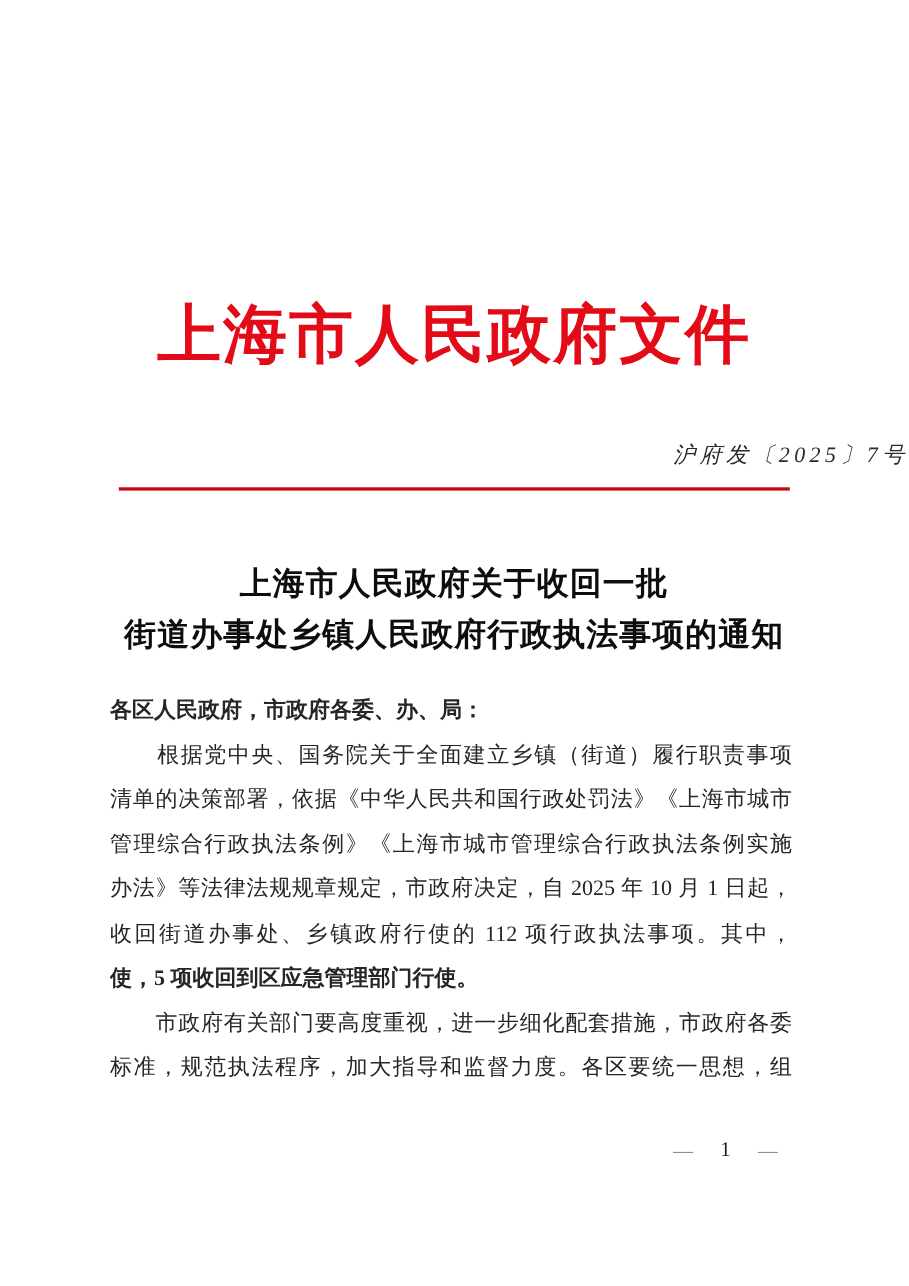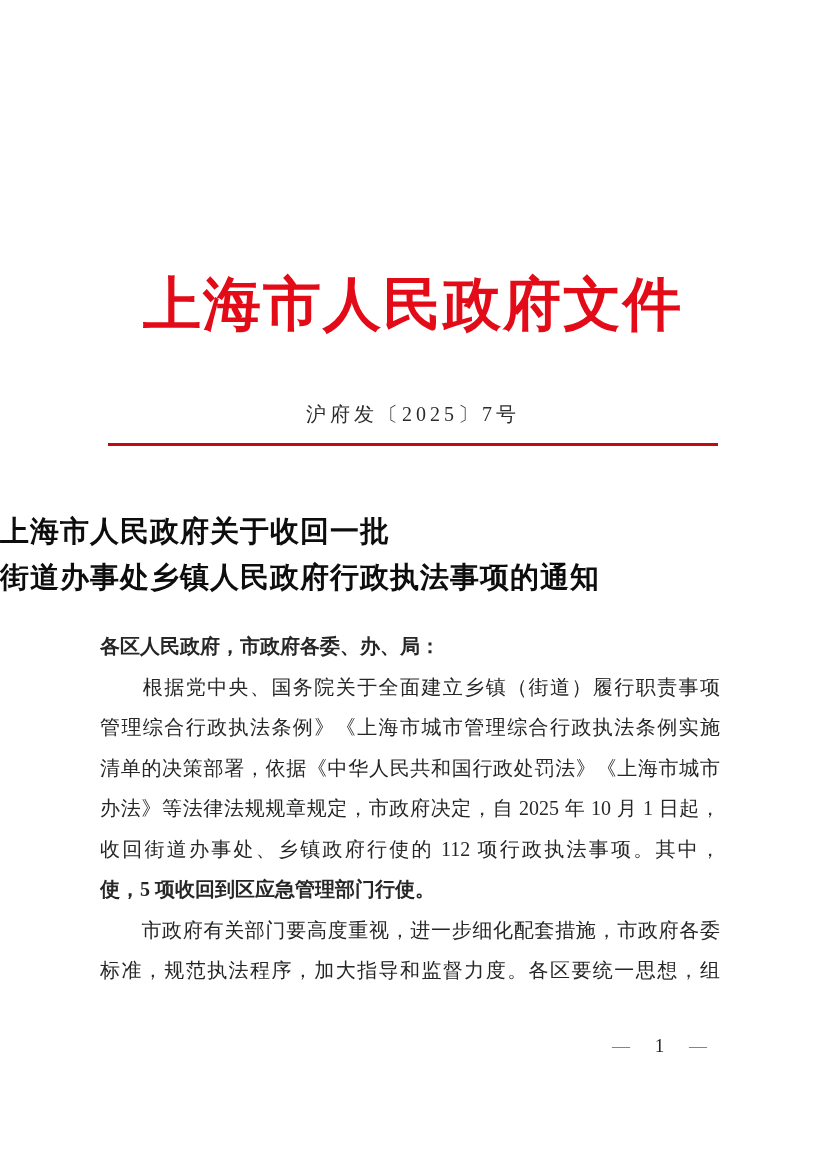--- a/index.html
+++ b/index.html
@@ -30,45 +30,46 @@
     color: #e30b17;
     white-space: nowrap;
   }
 
   
   .doc-number {
     position: absolute;
     top: 401px;
     left: 0;
     width: 100%;
-    text-align: center;
+    text-align: right;
     font-size: 20px;
     line-height: 26px;
     letter-spacing: 4px;
     color: #2b2b2b;
     white-space: nowrap;
+    font-style: italic;
   }
 
   
   .red-rule {
     position: absolute;
     top: 443px;
     left: 108px;
     width: 610px;
     height: 3px;
     background: #c20b11;
   }
 
   
   .notice-title {
     position: absolute;
     top: 508px;
     left: 0;
     width: 100%;
-    text-align: left;
+    text-align: center;
     font-weight: 700;
     color: #0d0d0d;
     font-size: 29px;
     line-height: 46px;
     letter-spacing: 1px;
     white-space: nowrap;
   }
 
   
   .body-block {
@@ -124,22 +125,22 @@
   <div class="red-rule" style="background: rgb(194, 11, 17);"></div>
 
   <div class="notice-title">
     <div>上海市人民政府关于收回一批</div>
     <div>街道办事处乡镇人民政府行政执法事项的通知</div>
   </div>
 
   <div class="body-block">
     <div class="body-line nj">各区人民政府，市政府各委、办、局：</div>
     <div class="body-line">　　根据党中央、国务院关于全面建立乡镇（街道）履行职责事项</div>
+    <div class="body-line">清单的决策部署，依据《中华人民共和国行政处罚法》《上海市城市</div>
     <div class="body-line">管理综合行政执法条例》《上海市城市管理综合行政执法条例实施</div>
-    <div class="body-line">清单的决策部署，依据《中华人民共和国行政处罚法》《上海市城市</div>
     <div class="body-line">办法》等法律法规规章规定，市政府决定，自 2025 年 10 月 1 日起，</div>
     <div class="body-line">收回街道办事处、乡镇政府行使的 112 项行政执法事项。其中，</div>
     <div class="body-line nj">使，5 项收回到区应急管理部门行使。</div>
     <div class="body-line">　　市政府有关部门要高度重视，进一步细化配套措施，市政府各委</div>
     <div class="body-line">标准，规范执法程序，加大指导和监督力度。各区要统一思想，组</div>
   </div>
 
   <div class="page-number">
     <span class="dash">—</span>
     <span class="num">1</span>

